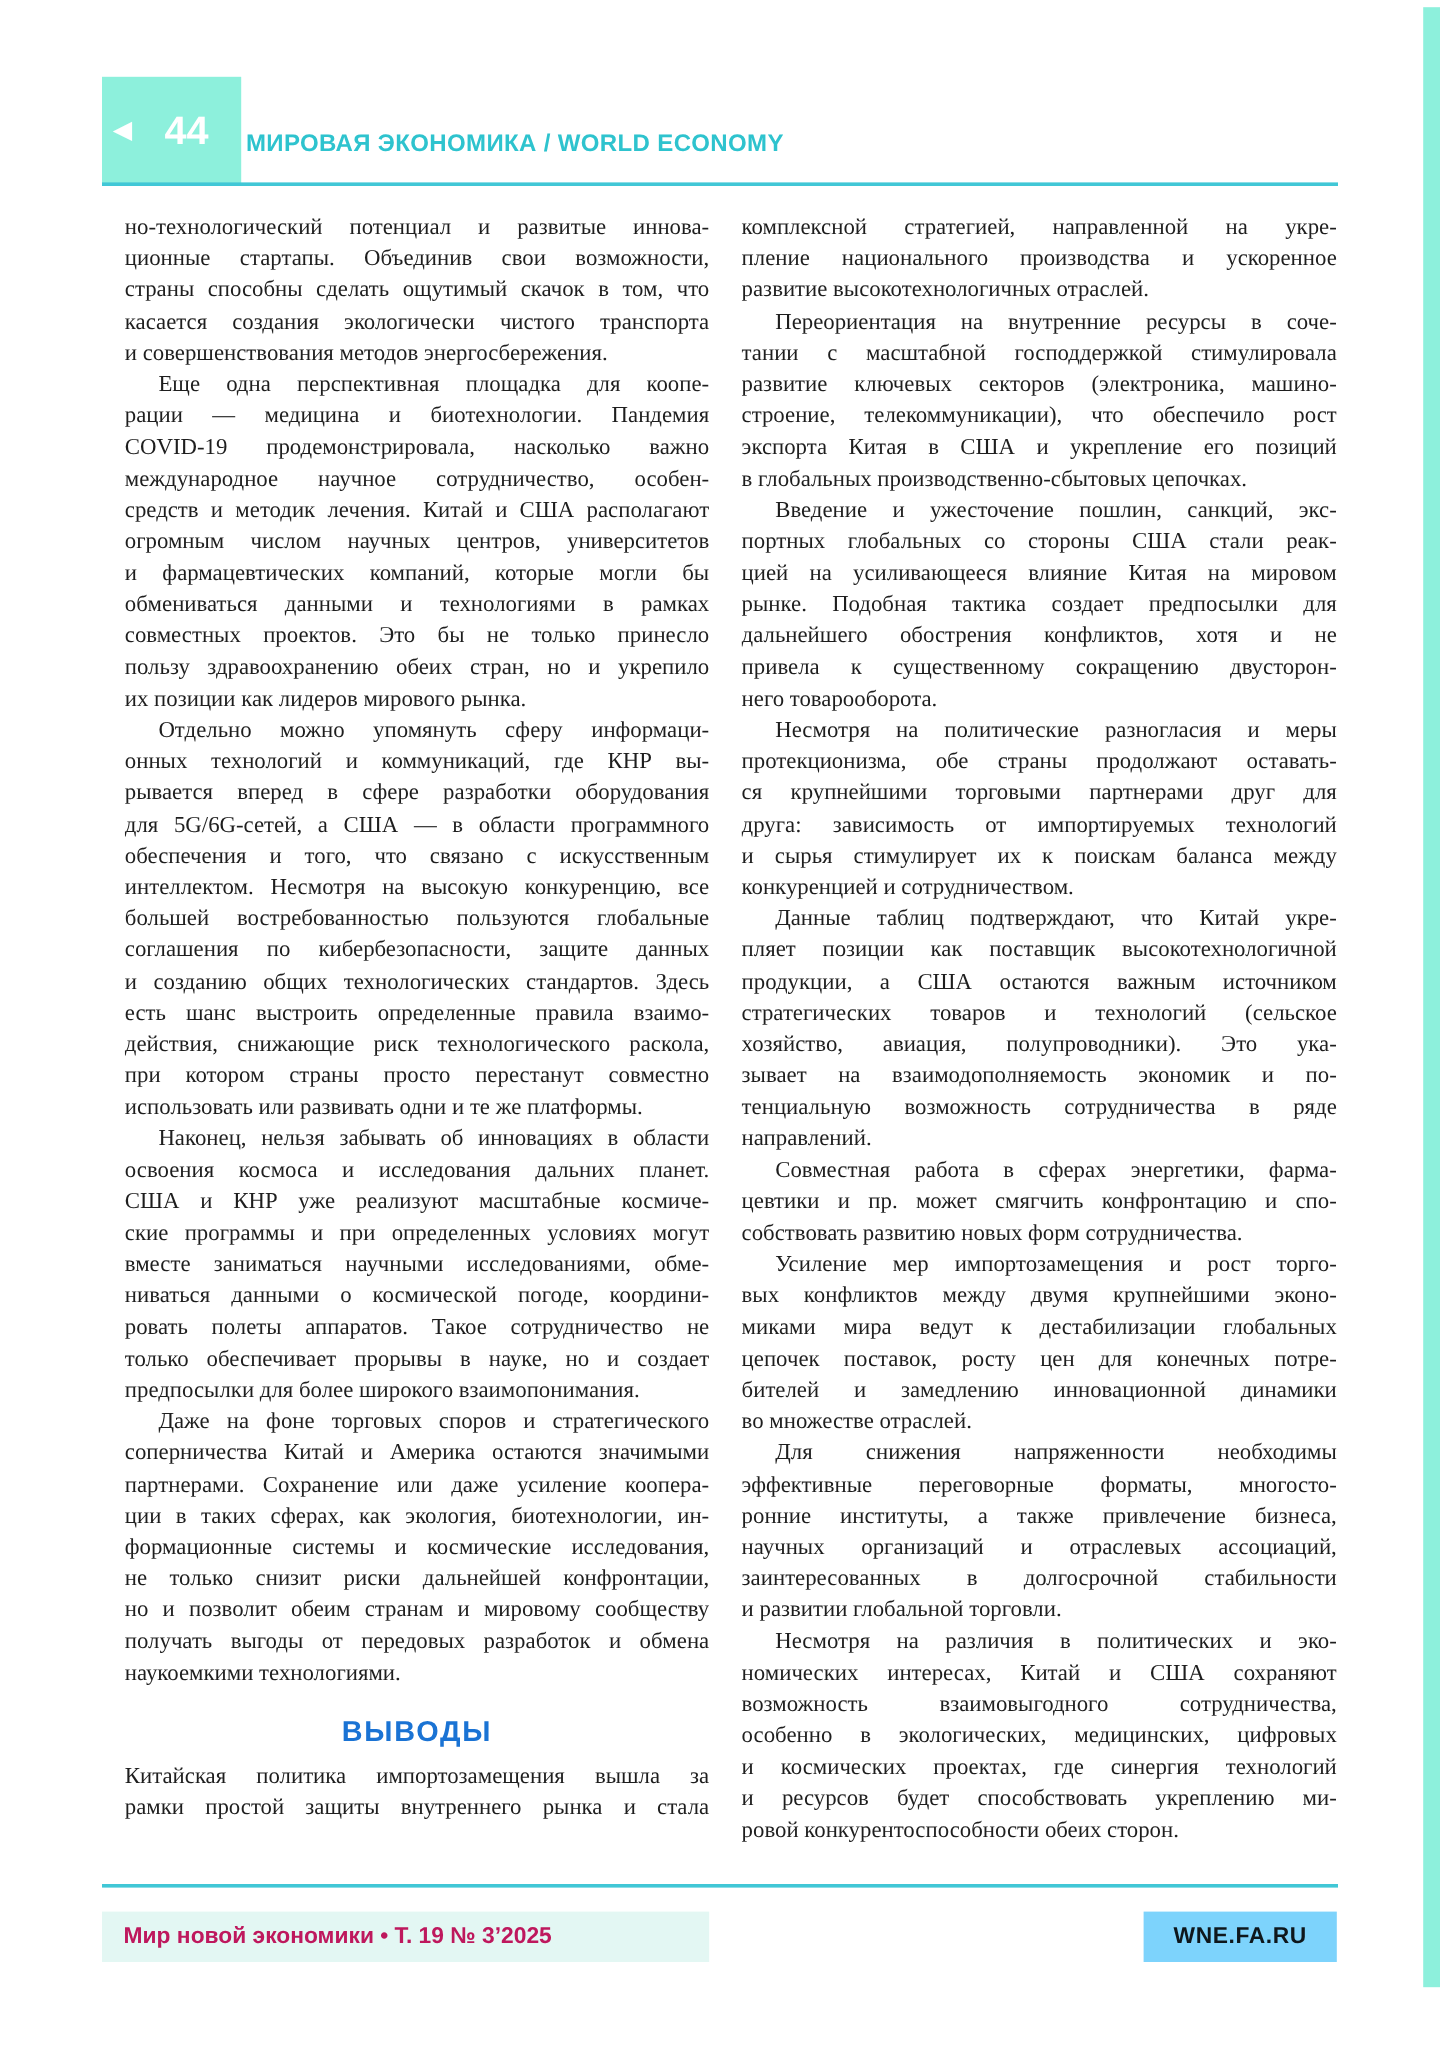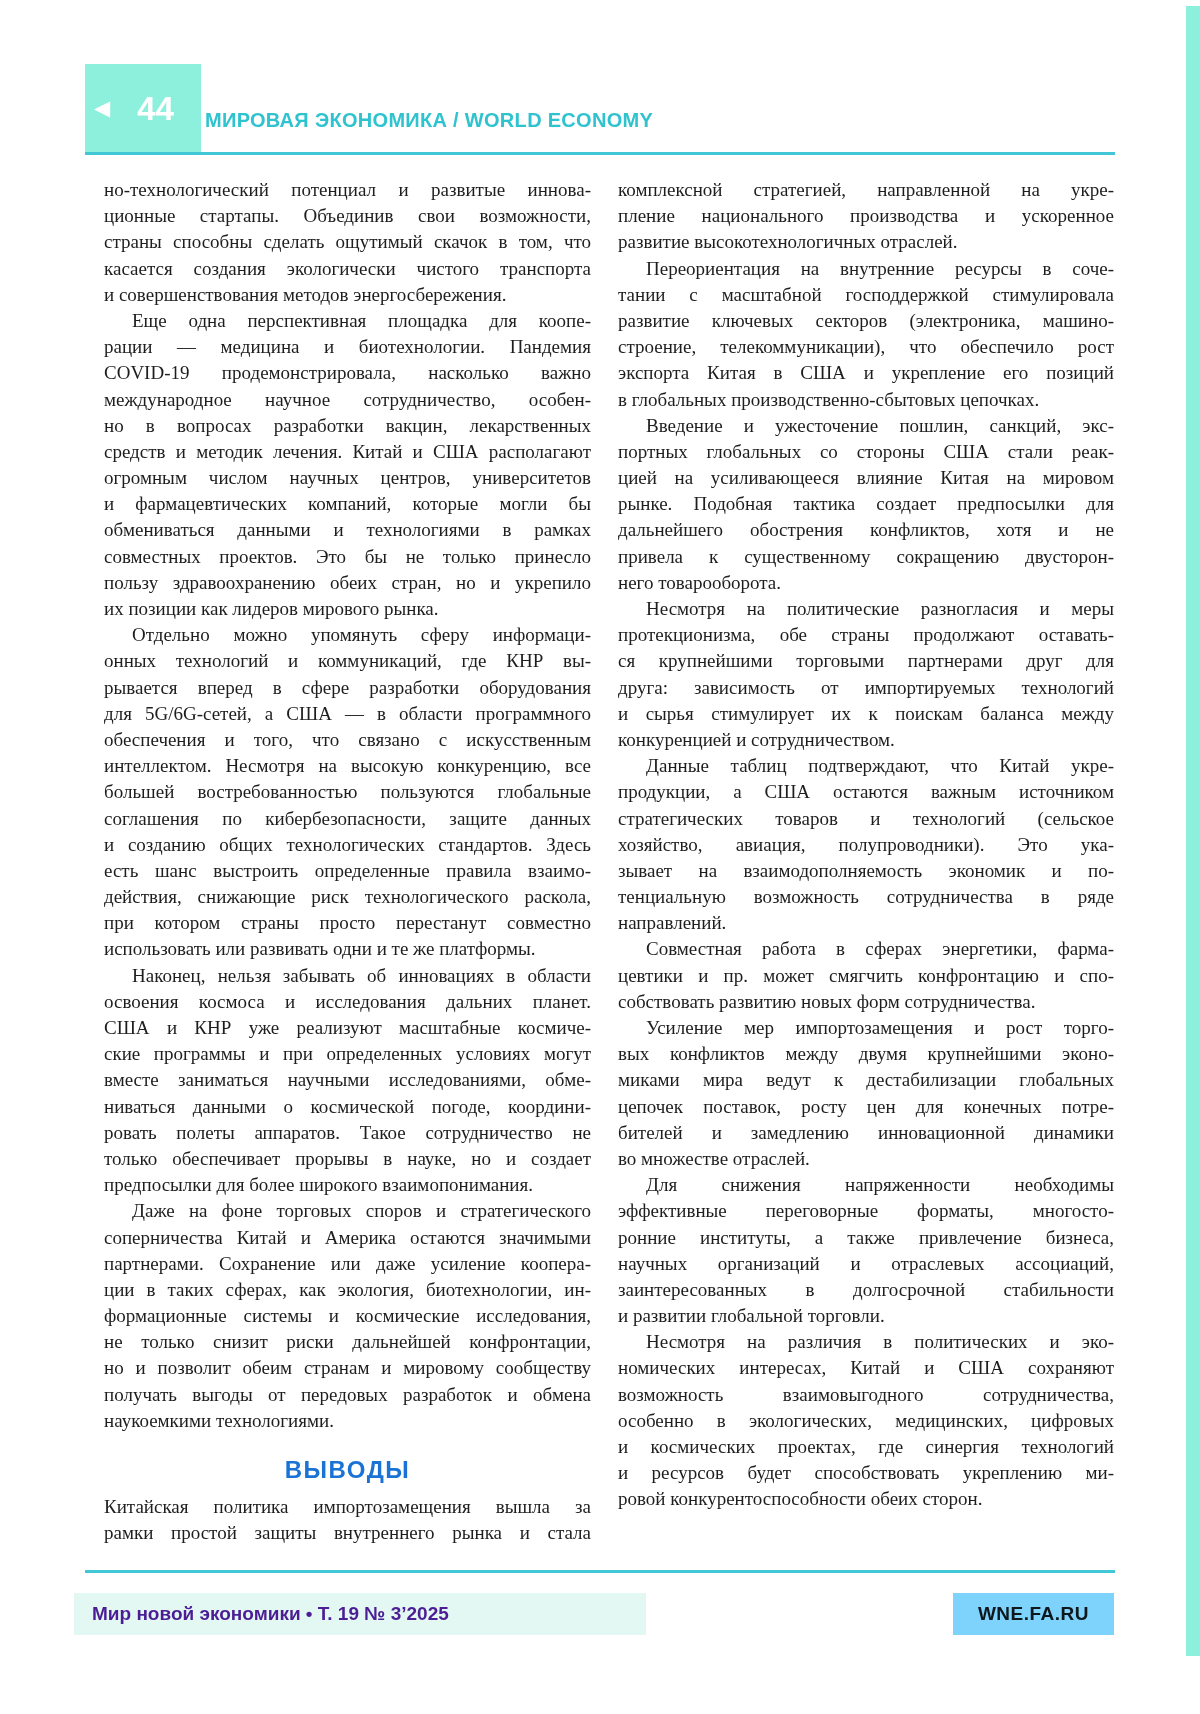--- a/index.html
+++ b/index.html
@@ -58,24 +58,24 @@
     font-family:"Liberation Sans","DejaVu Sans",sans-serif;
     font-weight:700; font-size:24px; letter-spacing:1.5px; color:#1A73D4;
   }
 
   
   .footer-rule {
     position:absolute; left:85px; top:1570px; width:1030px; height:3px;
     background:#41C7D6;
   }
   .footer-left {
-    position:absolute; left:74px; top:1593px; width:572px; height:42px;
+    position:absolute; left:85px; top:1593px; width:506px; height:42px;
     background:#E3F7F3; display:flex; align-items:center;
     font-family:"Liberation Sans","DejaVu Sans",sans-serif;
-    font-weight:700; font-size:19px; color:#4c1d95; padding-left:18px;
+    font-weight:700; font-size:19px; color:#be185d; padding-left:18px;
     box-sizing:border-box;
   }
   .footer-right {
     position:absolute; left:953px; top:1593px; width:161px; height:42px;
     background:#7dd3fc; display:flex; align-items:center; justify-content:center;
     font-family:"Liberation Sans","DejaVu Sans",sans-serif;
     font-weight:700; font-size:19px; color:#0E171C; letter-spacing:0.5px;
   }
 </style>
 </head>
@@ -99,21 +99,20 @@
       <div id="left-col-body">
           <div class="line">но-технологический потенциал и развитые иннова-</div>
           <div class="line">ционные стартапы. Объединив свои возможности,</div>
           <div class="line">страны способны сделать ощутимый скачок в том, что</div>
           <div class="line">касается создания экологически чистого транспорта</div>
           <div class="line last">и совершенствования методов энергосбережения.</div>
           <div class="line ind">Еще одна перспективная площадка для коопе-</div>
           <div class="line">рации — медицина и биотехнологии. Пандемия</div>
           <div class="line">COVID-19 продемонстрировала, насколько важно</div>
           <div class="line">международное научное сотрудничество, особен-</div>
-          <div class="line">но в вопросах разработки вакцин, лекарственных</div>
           <div class="line">средств и методик лечения. Китай и США располагают</div>
           <div class="line">огромным числом научных центров, университетов</div>
           <div class="line">и фармацевтических компаний, которые могли бы</div>
           <div class="line">обмениваться данными и технологиями в рамках</div>
           <div class="line">совместных проектов. Это бы не только принесло</div>
           <div class="line">пользу здравоохранению обеих стран, но и укрепило</div>
           <div class="line last">их позиции как лидеров мирового рынка.</div>
           <div class="line ind">Отдельно можно упомянуть сферу информаци-</div>
           <div class="line">онных технологий и коммуникаций, где КНР вы-</div>
           <div class="line">рывается вперед в сфере разработки оборудования</div>
@@ -170,20 +169,21 @@
           <div class="line">дальнейшего обострения конфликтов, хотя и не</div>
           <div class="line">привела к существенному сокращению двусторон-</div>
           <div class="line last">него товарооборота.</div>
           <div class="line ind">Несмотря на политические разногласия и меры</div>
           <div class="line">протекционизма, обе страны продолжают оставать-</div>
           <div class="line">ся крупнейшими торговыми партнерами друг для</div>
           <div class="line">друга: зависимость от импортируемых технологий</div>
           <div class="line">и сырья стимулирует их к поискам баланса между</div>
           <div class="line last">конкуренцией и сотрудничеством.</div>
           <div class="line ind">Данные таблиц подтверждают, что Китай укре-</div>
+          <div class="line">пляет позиции как поставщик высокотехнологичной</div>
           <div class="line">продукции, а США остаются важным источником</div>
           <div class="line">стратегических товаров и технологий (сельское</div>
           <div class="line">хозяйство, авиация, полупроводники). Это ука-</div>
           <div class="line">зывает на взаимодополняемость экономик и по-</div>
           <div class="line">тенциальную возможность сотрудничества в ряде</div>
           <div class="line last">направлений.</div>
           <div class="line ind">Совместная работа в сферах энергетики, фарма-</div>
           <div class="line">цевтики и пр. может смягчить конфронтацию и спо-</div>
           <div class="line last">собствовать развитию новых форм сотрудничества.</div>
           <div class="line ind">Усиление мер импортозамещения и рост торго-</div>

